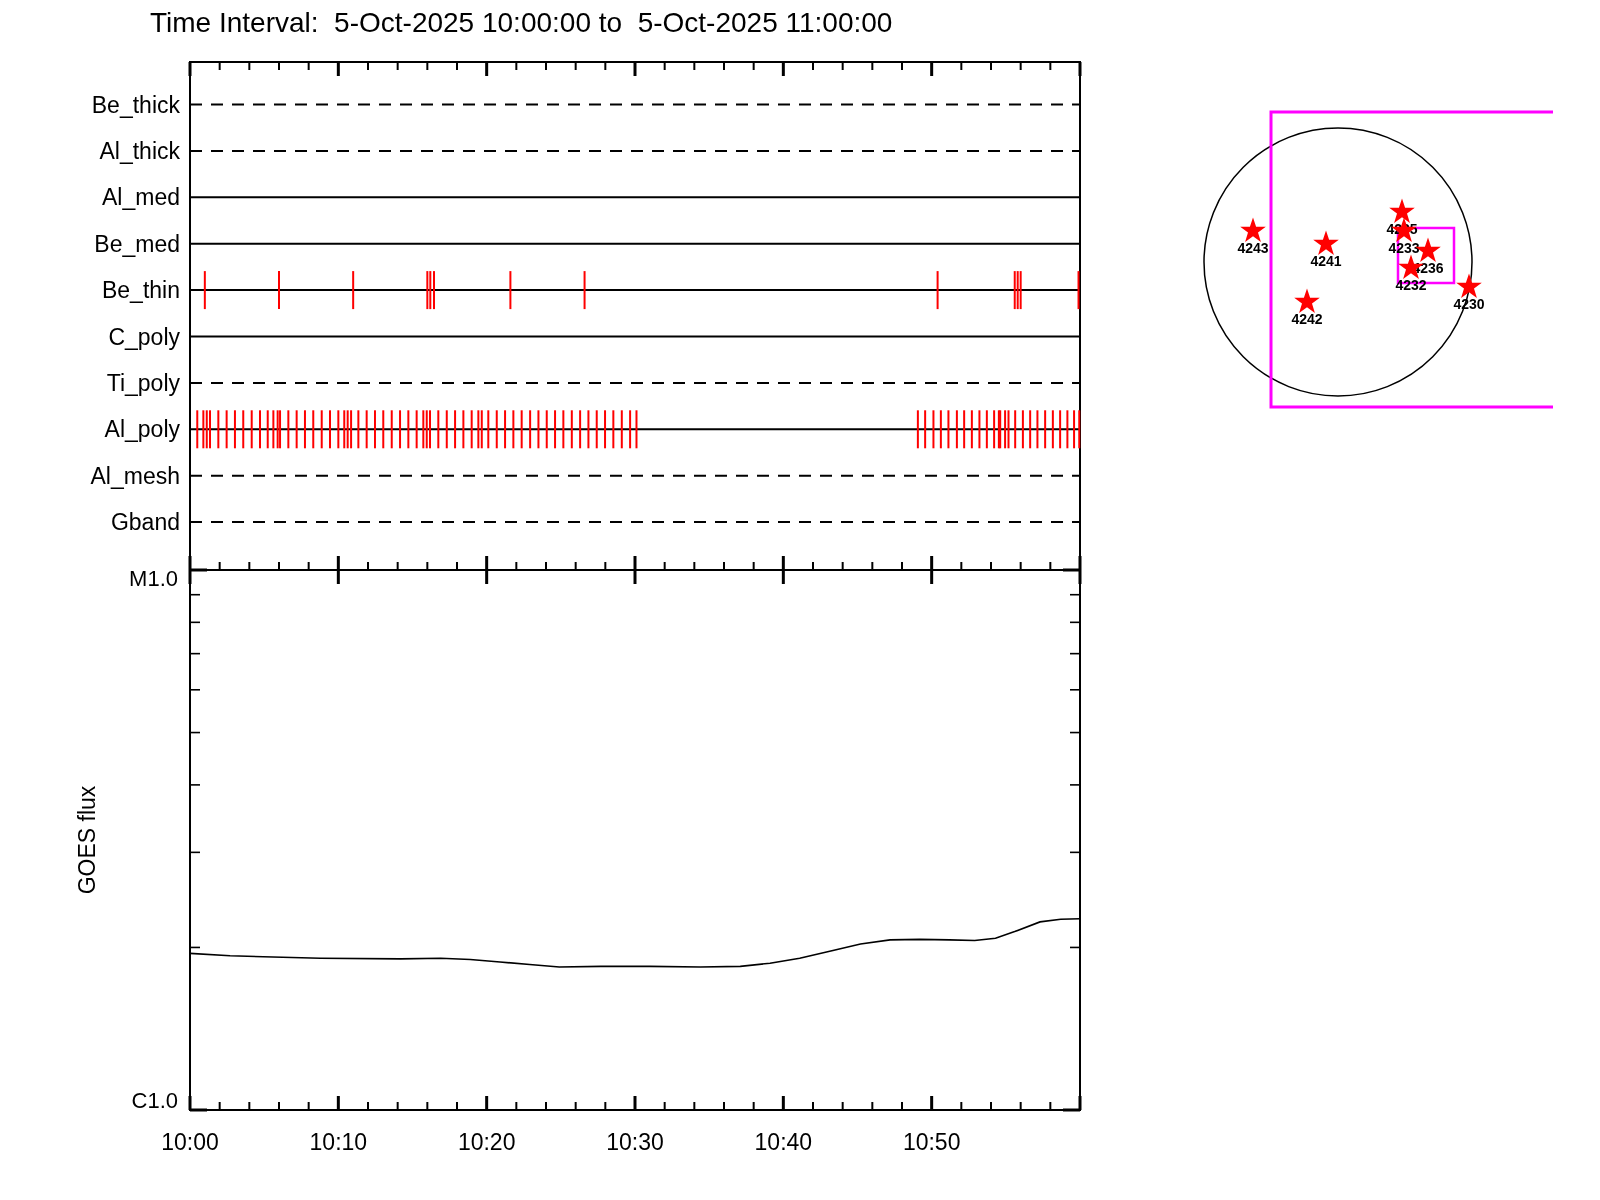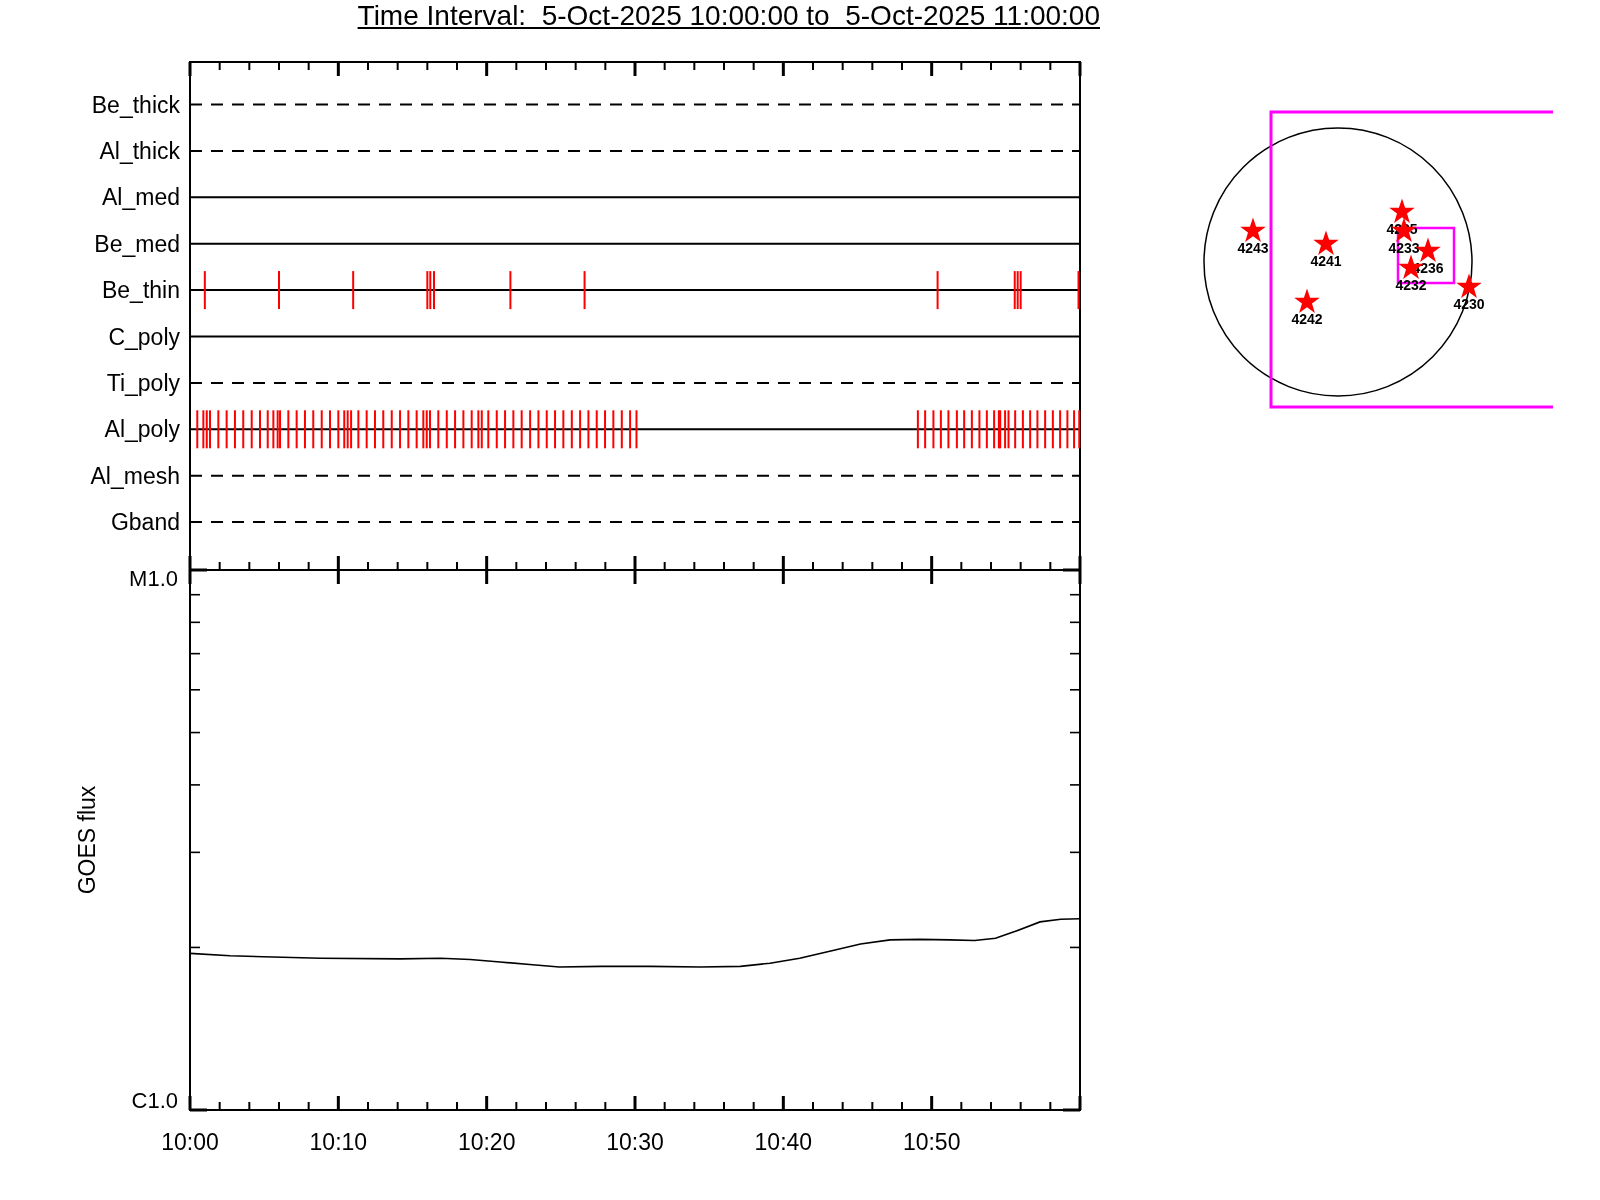--- a/index.html
+++ b/index.html
@@ -1,19 +1,19 @@
 <!DOCTYPE html>
 <html><head>
 <meta charset="utf-8">
 <style>
   html,body{margin:0;padding:0;background:#ffffff;}
   .canvas{position:relative;width:1600px;height:1200px;background:#ffffff;
           font-family:"Liberation Sans", sans-serif;overflow:hidden;}
-  .title{position:absolute;left:150px;top:0;width:950px;text-align:right;
-         font-size:28px;color:#000;white-space:pre;text-decoration:underline;}
+  .title{position:absolute;left:150px;top:7px;width:950px;text-align:left;
+         font-size:28px;color:#000;white-space:pre;}
   svg text{font-family:"Liberation Sans", sans-serif;fill:#000;}
   .flabel{font-size:23px;}
   .tlabel{font-size:23px;}
   .ylab{font-size:22px;}
   .arlabel{font-size:14px;font-weight:bold;}
 </style>
 </head>
 <body>
 
 <div class="canvas">

